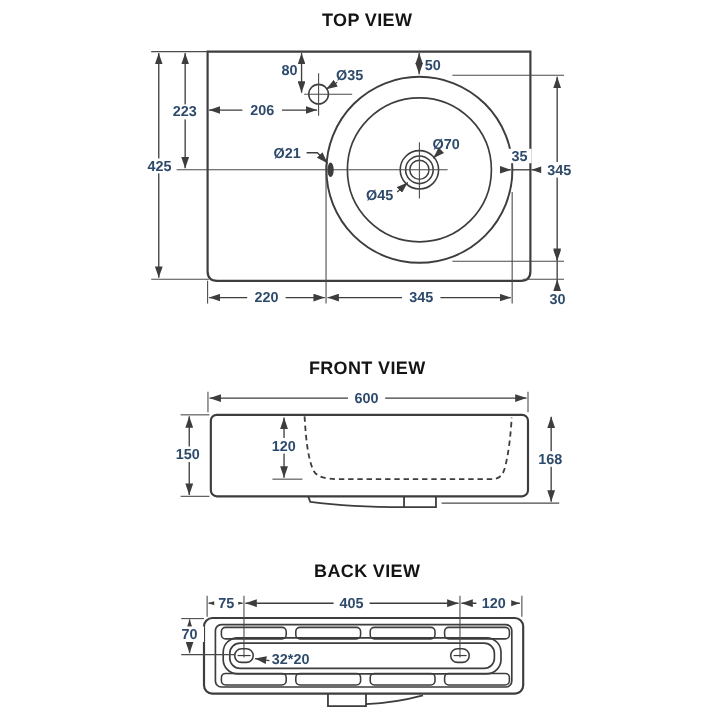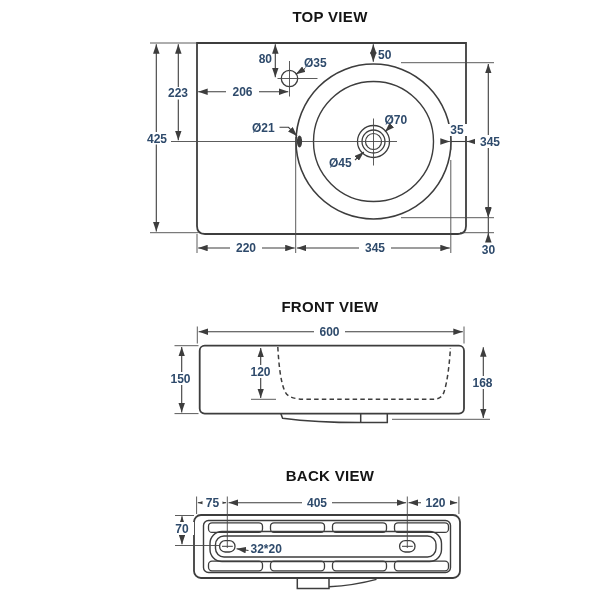--- a/index.html
+++ b/index.html
@@ -1,17 +1,17 @@
 <!DOCTYPE html>
 <html><head>
 <meta charset="utf-8">
 <style>
   html,body{margin:0;padding:0;background:#fff;}
   .canvas{position:relative;width:520px;height:600px;background:#ffffff;overflow:hidden;
-          font-family:"Liberation Sans",sans-serif;margin-left:24px;}
+          font-family:"Liberation Sans",sans-serif;}
   svg{position:absolute;left:0;top:0;}
   .ln{stroke:#3d3d3d;fill:none;}
   .dimln{stroke:#3d3d3d;stroke-width:1.1;fill:none;}
   .ext{stroke:#4a4a4a;stroke-width:0.9;fill:none;}
   .dim{font-family:"Liberation Sans",sans-serif;font-size:12px;font-weight:700;fill:#2e4a6b;}
   .ttl{font-family:"Liberation Sans",sans-serif;font-size:15px;font-weight:700;fill:#141414;letter-spacing:.3px;}
   .tbg{fill:#ffffff;stroke:none;}
   .dash{stroke:#3d3d3d;stroke-width:1.5;fill:none;stroke-dasharray:4.5 3.2;}
 </style>
 </head>

